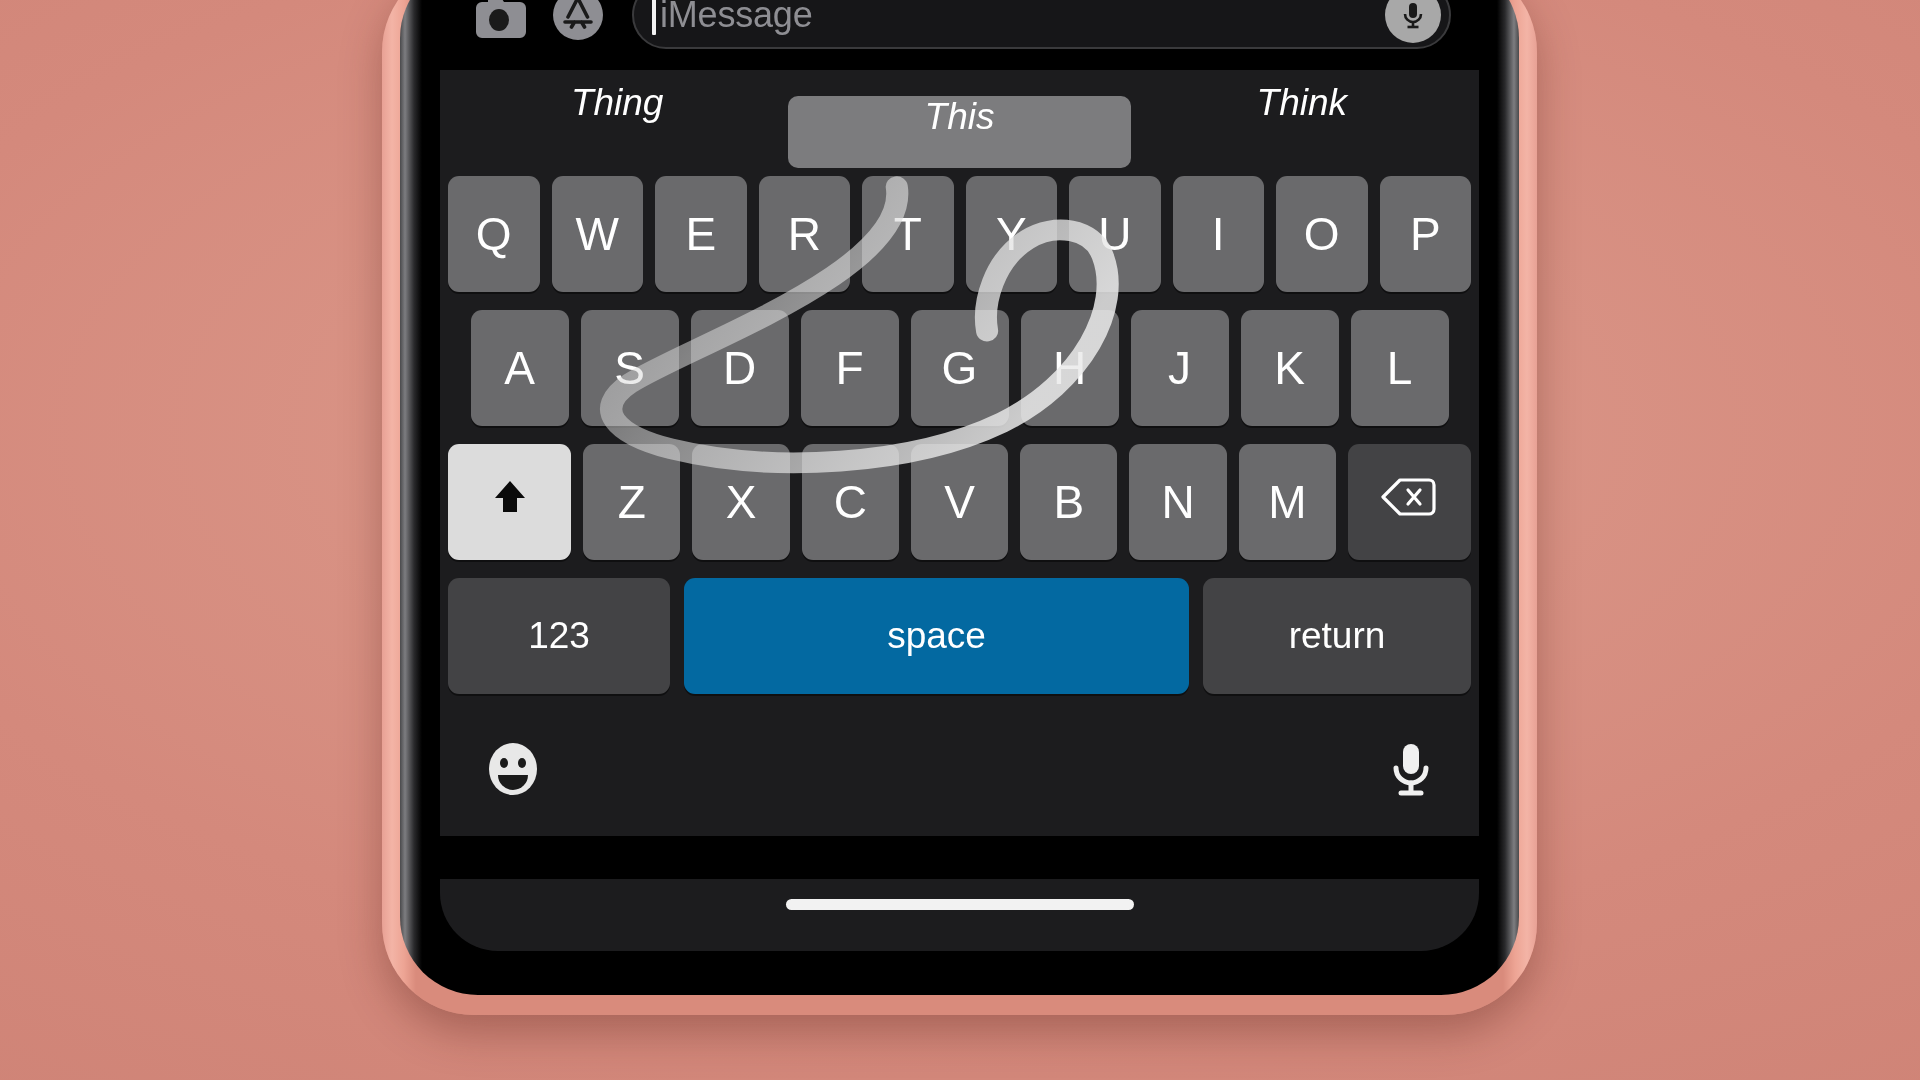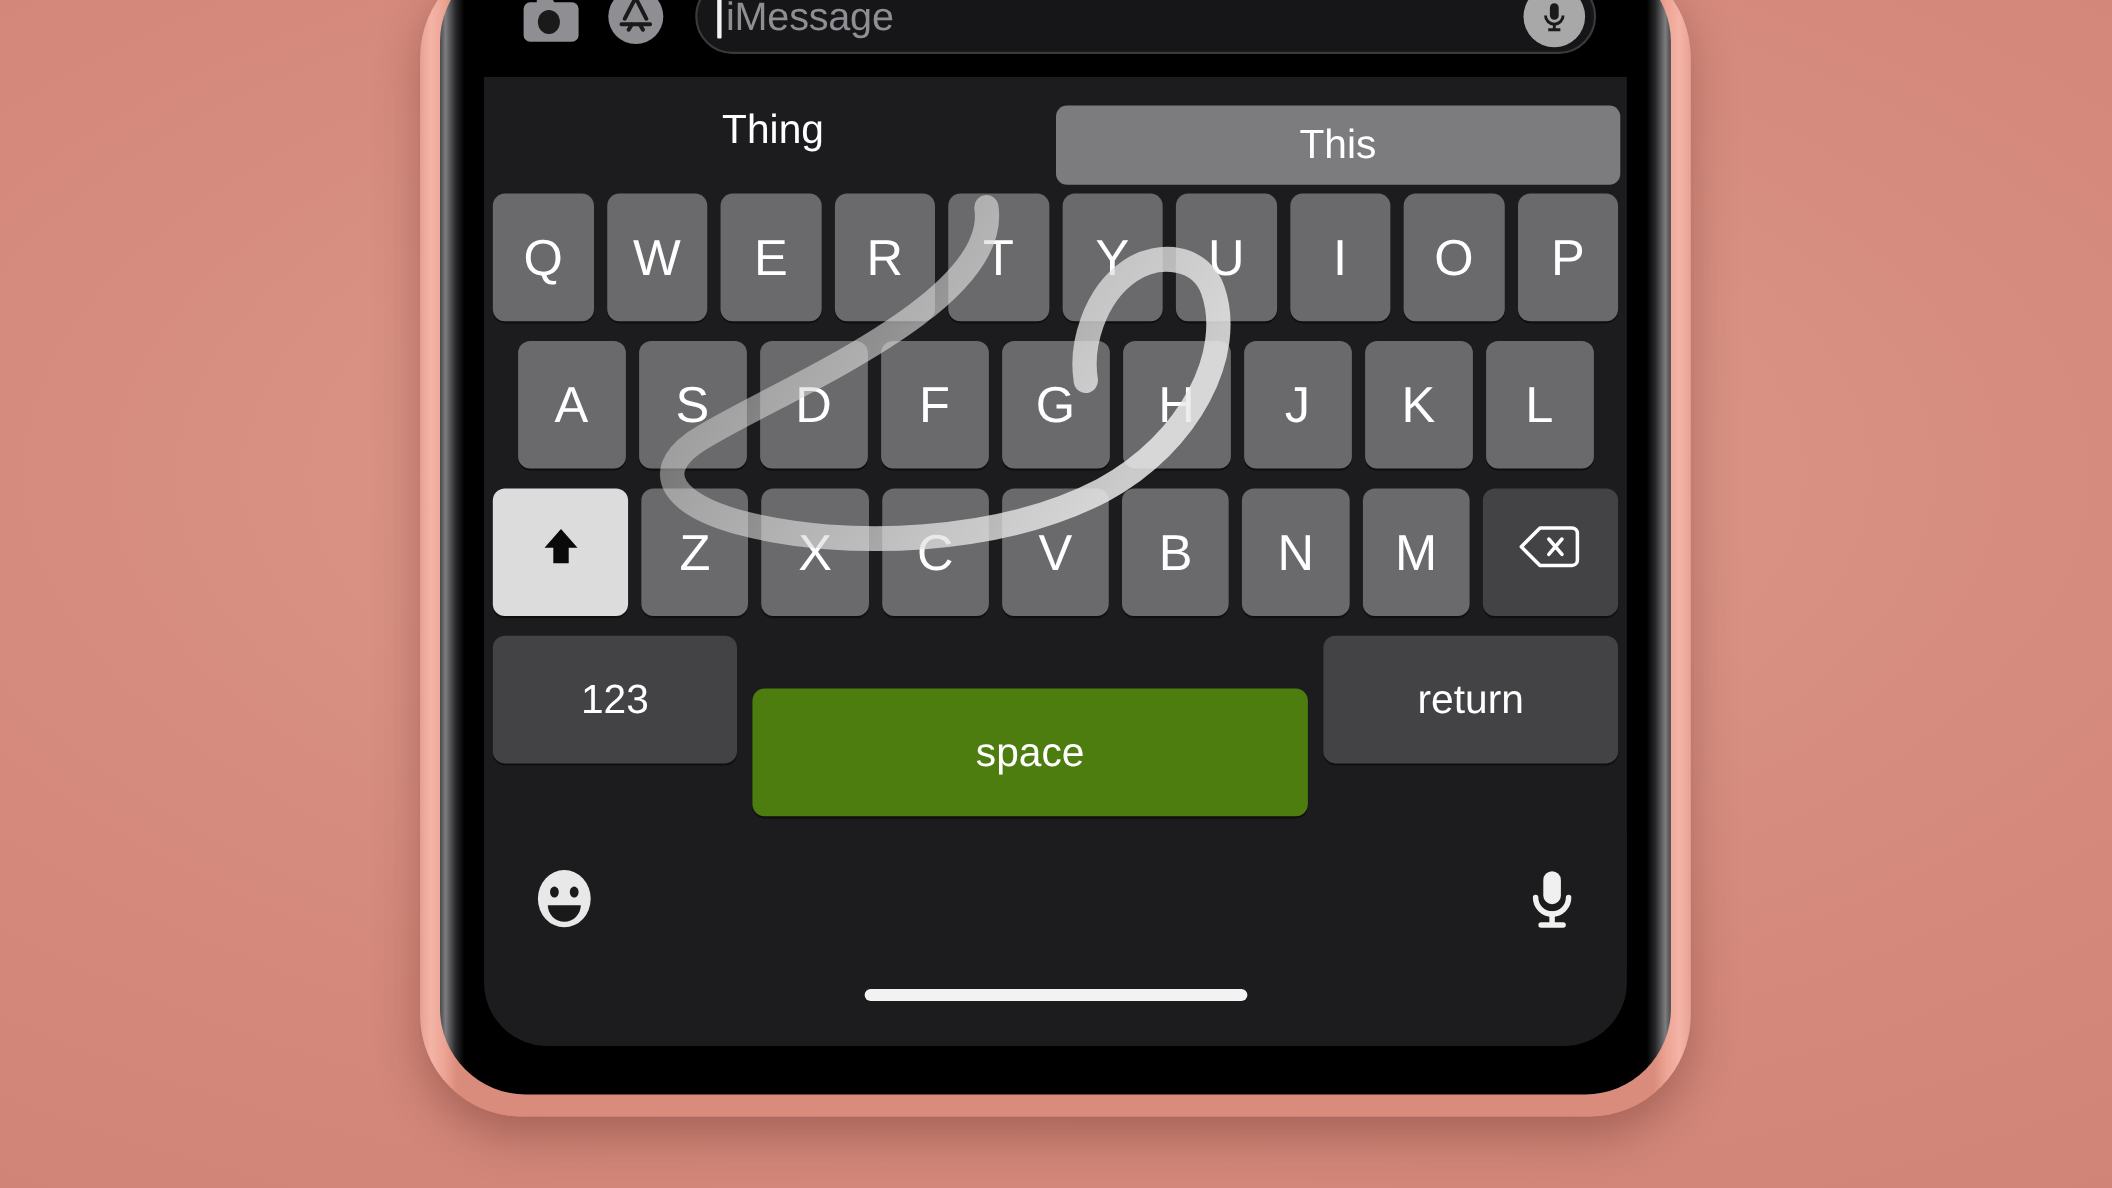--- a/index.html
+++ b/index.html
@@ -88,25 +88,26 @@
     padding-bottom: 0;
   }
   #suggestion-bar {
     height: 96px;
     display: flex; align-items: center;
     padding: 0 6px;
   }
   .suggestion {
     flex: 1 1 0;
     height: 72px;
-    display: flex; align-items: center; justify-content: center;
+    display: flex; align-items: flex-start; justify-content: center;
     color: #ffffff; font-size: 37px;
     border-radius: 10px;
     cursor: pointer;
     position: relative;
+    font-style: italic;
   }
   .suggestion.selected { background: #7c7c7e; margin-top: 28px; }
 
   #key-rows { padding: 10px 8px 0 8px; position: relative; }
   .key-row {
     display: flex; justify-content: center;
     gap: 12px;
     margin-bottom: 18px;
   }
   .key {
@@ -117,21 +118,21 @@
     color: #fff; font-size: 46px; font-weight: 400;
     box-shadow: 0 2px 0 rgba(0,0,0,0.45);
     cursor: pointer;
     user-select: none;
   }
   .key.dark { background: #434345; }
   .key.light { background: #dcdcdc; }
   .key.wide-shift { width: 124px; }
   .key.wide-del { width: 124px; }
   .key.num { width: 222px; font-size: 37px; text-align: right; }
-  .key.space { flex: 1 1 auto; font-size: 37px; background: #4d7c0f; margin-top: 48px; }
+  .key.space { flex: 1 1 auto; font-size: 37px; background: #0369a1; }
   .key.ret { width: 268px; font-size: 37px; }
 
   #row3 { gap: 12px; }
   #row4 { gap: 14px; margin-bottom: 12px; }
 
   
   #swipe-trail {
     position: absolute; left: 0; top: 0;
     width: 100%; height: 100%;
     pointer-events: none;
@@ -194,20 +195,23 @@
       </div>
 
       <div id="keyboard">
 
         <div id="suggestion-bar">
           <div class="suggestion">
             <span>Thing</span>
           </div>
           <div class="suggestion selected">
             <span>This</span>
+          </div>
+          <div class="suggestion">
+            <span>Think</span>
           </div>
         </div>
 
         <div id="key-rows">
 
           <div class="key-row" id="row1">
             <div class="key">Q</div>
             <div class="key">W</div>
             <div class="key">E</div>
             <div class="key">R</div>

